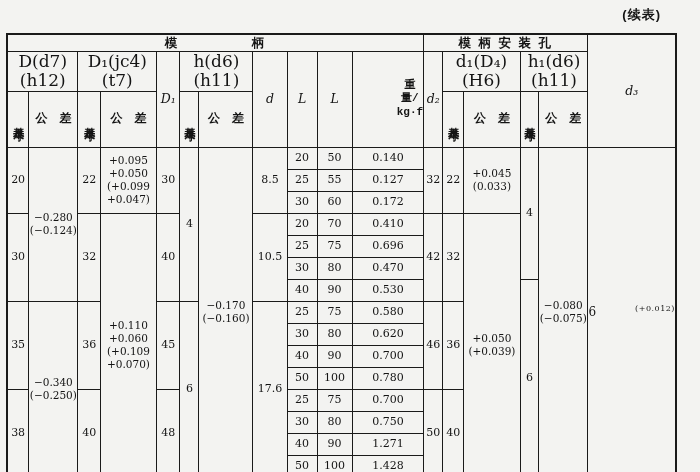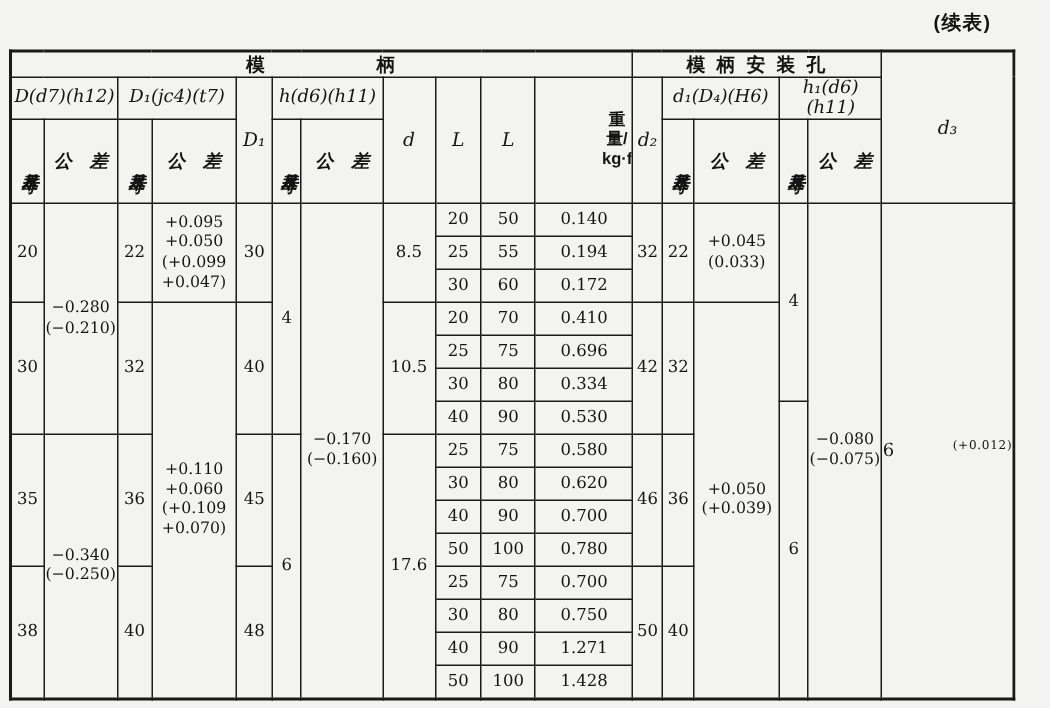--- a/index.html
+++ b/index.html
@@ -23,28 +23,28 @@
     border:1px solid #1a1a1a;
     text-align:center;vertical-align:middle;
     padding:0;
     font-family:"DejaVu Serif",serif;
     font-size:11px;
     line-height:1.15;
     overflow:hidden;
   }
   tr.hA{height:17px;}
   tr.hB{height:21px;}
-  tr.hC{height:56px;font-style:italic;}
+  tr.hC{height:56px;}
   tr.r{height:22px;}
   .cjk{font-family:"Liberation Sans",sans-serif;font-weight:bold;font-size:12px;}
   .grp{font-family:"Liberation Sans",sans-serif;font-weight:bold;font-size:12.5px;letter-spacing:2px;}
-  .fit{font-family:"DejaVu Serif",serif;font-style:italic;font-size:12px;}
+  .fit{font-family:"DejaVu Serif",serif;font-size:17px;}
   .var{font-family:"DejaVu Serif",serif;font-style:italic;font-size:12.5px;}
   .wt{
-    font-family:Liberation Sans, sans-serif;font-weight:bold;
+    font-family:Liberation Mono, monospace;font-weight:bold;
     font-size:11px;white-space:pre-line;line-height:1.2;padding-left:44px;
   }
   .vh .vtxt{
     display:inline-block;
     writing-mode:vertical-rl;
     text-orientation:upright;
     font-family:"Liberation Sans",sans-serif;
     font-weight:bold;font-size:11px;line-height:1;
     letter-spacing:1px;
   }
@@ -111,21 +111,21 @@
       <td class="cjk">公　差</td>
       <td class="vh"><span class="vtxt">基本尺寸</span></td>
       <td class="cjk">公　差</td>
       <td class="vh"><span class="vtxt">基本尺寸</span></td>
       <td class="cjk">公　差</td>
     </tr>
 
     <tr class="r">
       <td rowspan="3" class="num">20</td>
       <td rowspan="7" class="tol">−0.280
-(−0.210)</td>
+(−0.124)</td>
       <td rowspan="3" class="num">22</td>
       <td rowspan="3" class="tol">+0.095
 +0.050
 (+0.099
 +0.047)</td>
       <td rowspan="3" class="num">30</td>
       <td rowspan="7" class="num">4</td>
       <td rowspan="15" class="tol">−0.170
 (−0.160)</td>
       <td rowspan="3" class="num">8.5</td>
@@ -138,21 +138,21 @@
 (0.033)</td>
       <td rowspan="6" class="num">4</td>
       <td rowspan="15" class="tol">−0.080
 (−0.075)</td>
       <td rowspan="15" class="d3c"><span>6</span><sup>(+0.012)</sup></td>
     </tr>
 
     <tr class="r">
       <td class="num">25</td>
       <td class="num">55</td>
-      <td class="num">0.194</td>
+      <td class="num">0.127</td>
     </tr>
 
     <tr class="r">
       <td class="num">30</td>
       <td class="num">60</td>
       <td class="num">0.172</td>
     </tr>
 
     <tr class="r">
       <td rowspan="4" class="num">30</td>
@@ -174,21 +174,21 @@
 
     <tr class="r">
       <td class="num">25</td>
       <td class="num">75</td>
       <td class="num">0.696</td>
     </tr>
 
     <tr class="r">
       <td class="num">30</td>
       <td class="num">80</td>
-      <td class="num">0.334</td>
+      <td class="num">0.470</td>
     </tr>
 
     <tr class="r">
       <td class="num">40</td>
       <td class="num">90</td>
       <td class="num">0.530</td>
       <td rowspan="9" class="num">6</td>
     </tr>
 
     <tr class="r">

